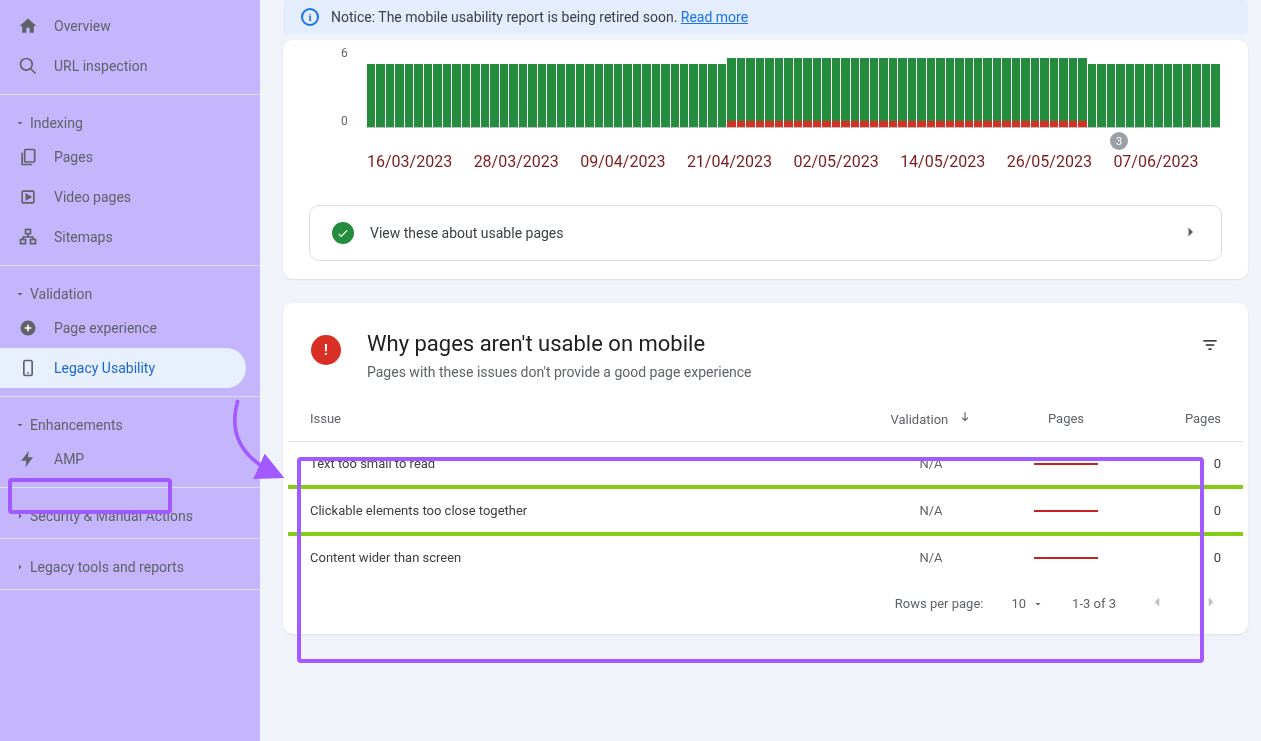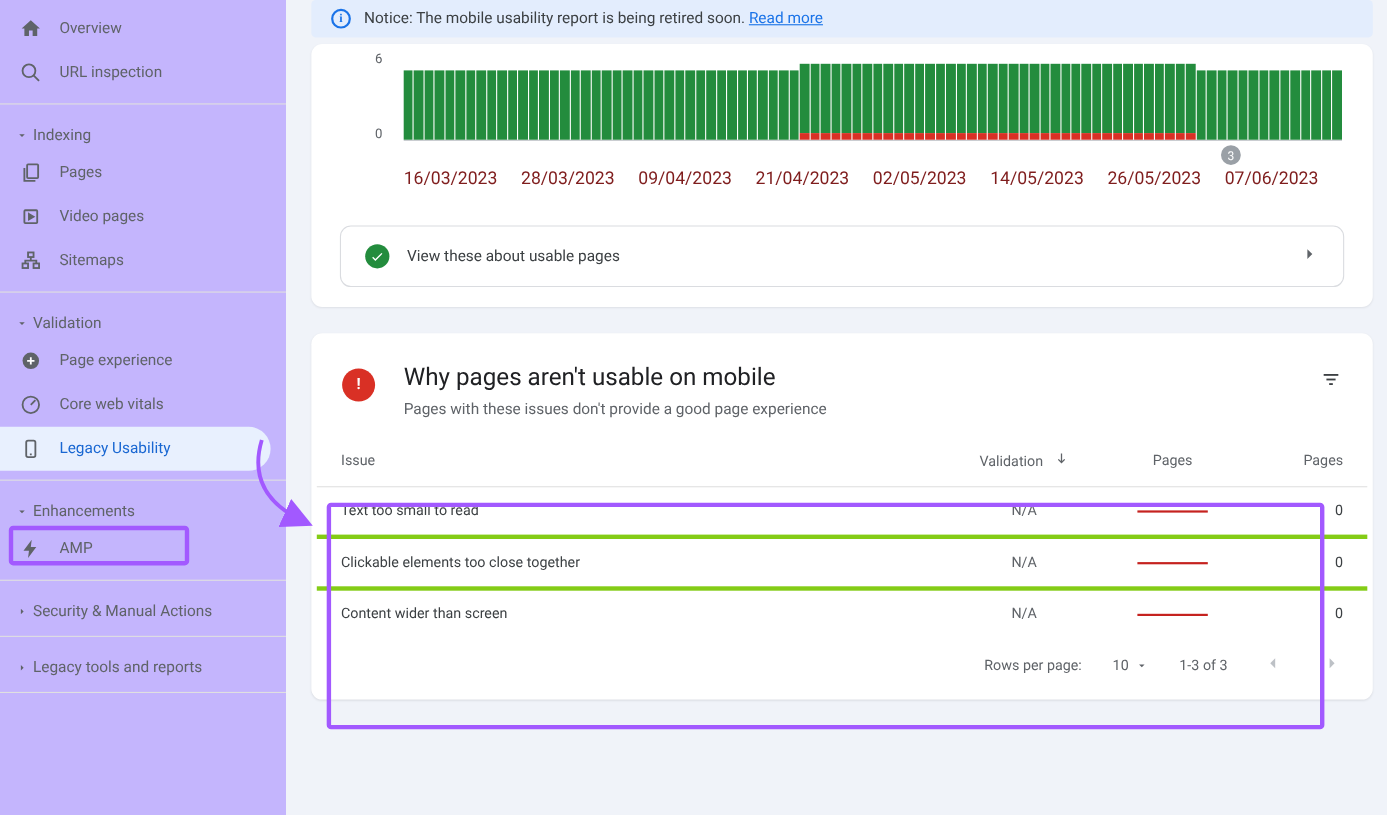--- a/index.html
+++ b/index.html
@@ -377,29 +377,20 @@
     <span>Validation</span>
   </div>
   <div class="nav-item">
     <span class="nav-icon">
       <svg width="20" height="20" viewBox="0 0 24 24" fill="#5f6368">
           <circle cx="12" cy="12" r="9"></circle>
           <path d="M12 8v8M8 12h8" stroke="#fff" stroke-width="2"></path>
         </svg>
     </span>
     <span class="nav-label">Page experience</span>
-  </div>
-  <div class="nav-item">
-    <span class="nav-icon">
-      <svg width="20" height="20" viewBox="0 0 24 24" fill="none" stroke="#5f6368" stroke-width="2">
-          <circle cx="12" cy="12" r="9"></circle>
-          <path d="M12 12l5-5"></path>
-        </svg>
-    </span>
-    <span class="nav-label">Core web vitals</span>
   </div>
   <div class="nav-item active">
     <span class="nav-icon">
       <svg width="20" height="20" viewBox="0 0 24 24" fill="none" stroke="#5f6368" stroke-width="2">
           <rect x="7" y="3" width="10" height="18" rx="2"></rect>
           <line x1="11" y1="18" x2="13" y2="18"></line>
         </svg>
     </span>
     <span class="nav-label">Legacy Usability</span>
   </div>

